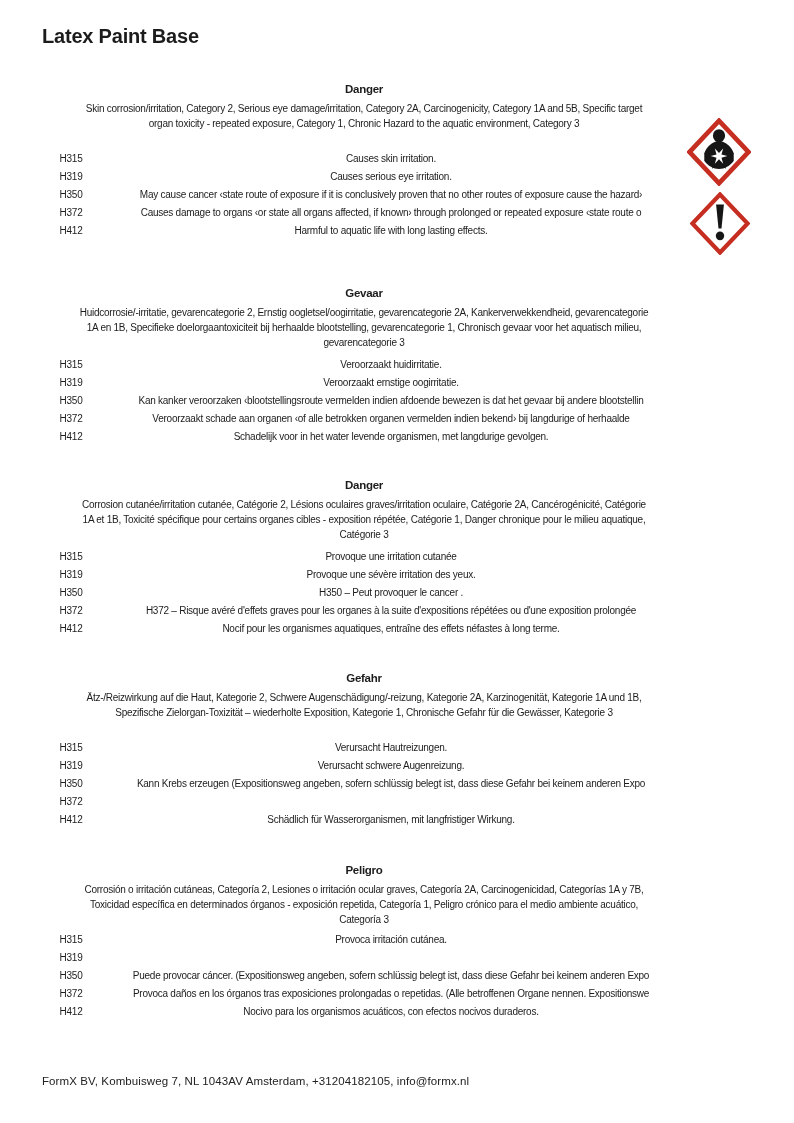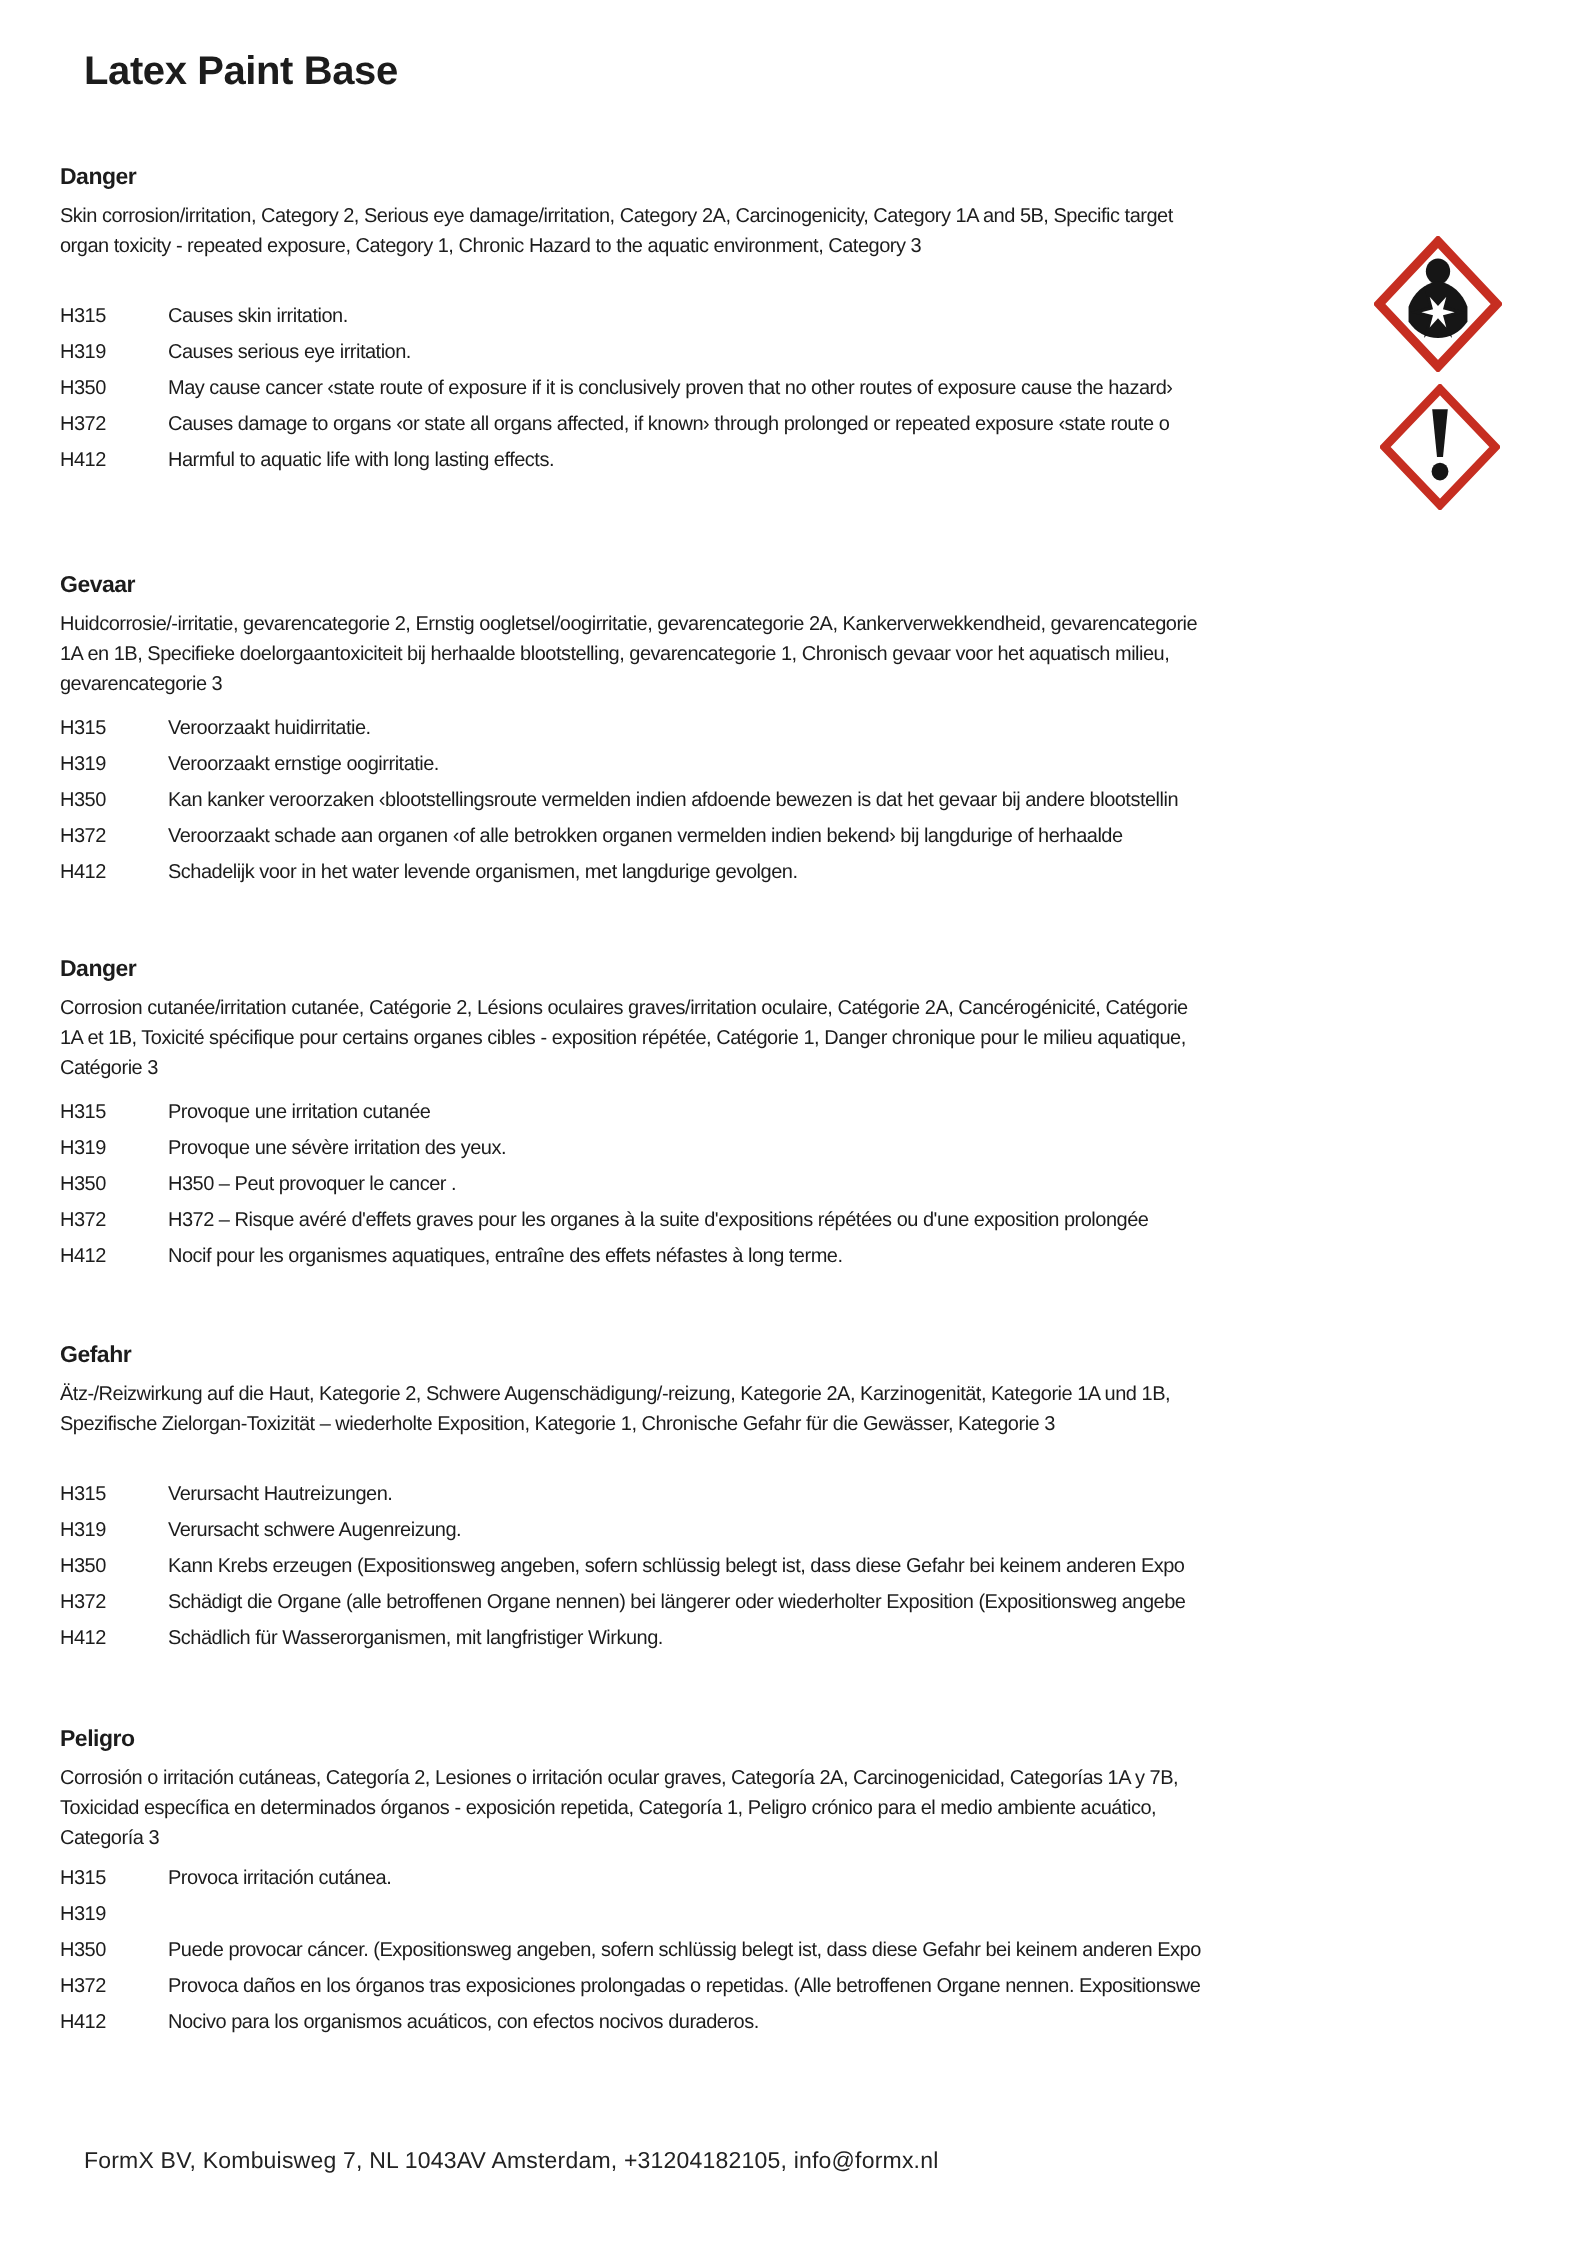--- a/index.html
+++ b/index.html
@@ -4,21 +4,21 @@
 <style>
   html,body { margin:0; padding:0; background:#ffffff; }
   body {
     width:794px; height:1123px; position:relative; overflow:hidden;
     font-family:"Liberation Sans", sans-serif; color:#1c1c1c;
   }
   .page-title {
     position:absolute; left:42px; top:25px;
     font-size:20px; font-weight:bold; letter-spacing:-0.2px;
   }
-  .section { position:absolute; left:30px; width:640px; letter-spacing:-0.25px; }
+  .section { position:absolute; left:44px; width:640px; letter-spacing:-0.25px;text-align:center; }
   .sec-en { top:83px; }
   .sec-nl { top:287px; }
   .sec-fr { top:479px; }
   .sec-de { top:672px; }
   .sec-es { top:864px; }
   .sec-heading { font-size:11.5px; font-weight:bold; margin:0 0 6px 0; }
   .intro-line {
     font-size:10px; line-height:15px; white-space:nowrap; overflow:hidden;
   }
   .rows { }
@@ -163,21 +163,20 @@
     <div class="row">
         <div class="code">H319</div>
         <div class="desc">Verursacht schwere Augenreizung.</div>
       </div>
     <div class="row">
         <div class="code">H350</div>
         <div class="desc">Kann Krebs erzeugen (Expositionsweg angeben, sofern schlüssig belegt ist, dass diese Gefahr bei keinem anderen Expo</div>
       </div>
     <div class="row">
         <div class="code">H372</div>
-        <div class="desc">Schädigt die Organe (alle betroffenen Organe nennen) bei längerer oder wiederholter Exposition (Expositionsweg angebe</div>
       </div>
     <div class="row">
         <div class="code">H412</div>
         <div class="desc">Schädlich für Wasserorganismen, mit langfristiger Wirkung.</div>
       </div>
   </div>
 </div>
 
 <div class="section sec-es">
   <div class="sec-heading">Peligro</div>

